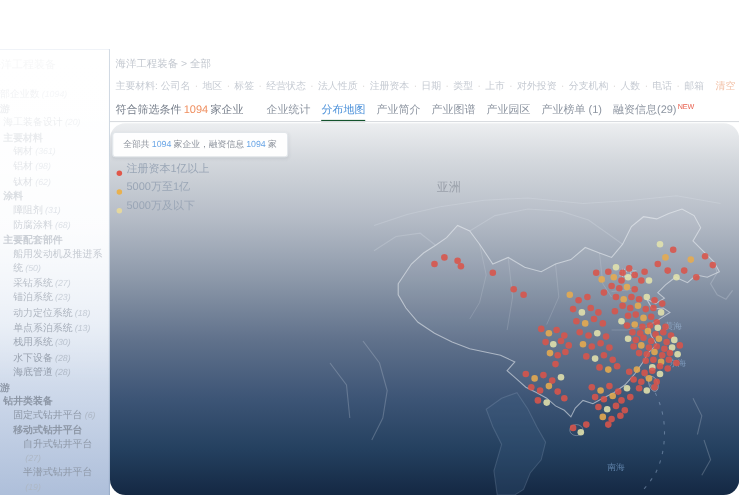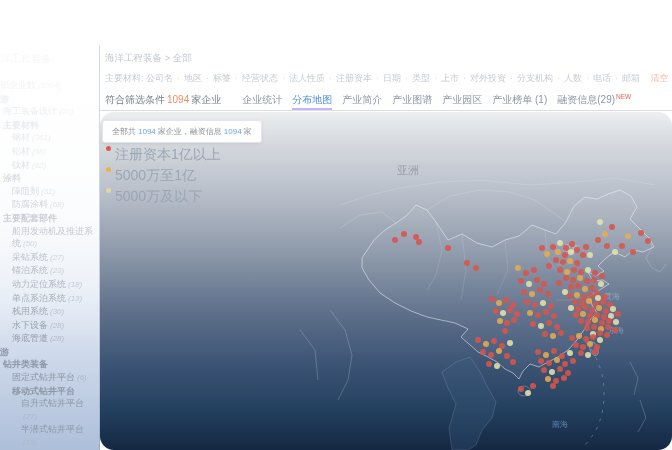--- a/index.html
+++ b/index.html
@@ -28,34 +28,34 @@
   
   .breadcrumb { position:absolute; left:105px; top:52px; font-size:9.5px; color:#c2c7cf; z-index:2; }
   .filter-row { position:absolute; left:105px; top:72px; right:4px; font-size:9px; color:#c6cbd3; white-space:nowrap; z-index:2; }
   .filter-row .f-item { cursor:pointer; }
   .filter-row .sep { color:#d4d0cd; margin:0 4px; }
   .filter-row .clear { color:#f2c0a6; margin-left:8px; cursor:pointer; }
   .tabs-row { position:absolute; left:105px; top:93px; right:0; height:18px; display:flex; align-items:flex-start; gap:21px; font-size:10px; z-index:2; white-space:nowrap; }
   .match-text { color:#767e8a; }
   .match-text b { color:#ef8e5e; font-weight:normal; margin:0 2px; }
   .tab { color:#8d95a1; cursor:pointer; padding-bottom:3px; }
-  .tab.active { color:#4a90d9; border-bottom:2px solid #c4b5fd; }
+  .tab.active { color:#4a90d9; border-bottom:2px solid #14532d; }
   .tab sup { font-size:6.5px; color:#e8604f; margin-left:1px; }
   .tabs-divider { position:absolute; left:100px; right:0; top:110px; height:1px; background:#d9dce0; z-index:2; }
 
   
   .map { position:absolute; left:100px; top:112px; width:572px; height:338px; z-index:1;
     background:linear-gradient(180deg,#eceef0 0%,#d4d8dd 10%,#b4bbc6 26%,#8c98a9 42%,#61728c 58%,#3d5576 74%,#24405f 88%,#142843 100%);border-radius:14px; }
   .map svg { position:absolute; inset:0; }
   .info-box { position:absolute; left:102px; top:120px; height:23px; line-height:21px; padding:0 9px;
     background:rgba(255,255,255,.96); border:1px solid #e2e6ea; border-radius:3px; box-shadow:0 1px 3px rgba(60,70,90,.10);
     font-size:8px; color:#8b919b; white-space:nowrap; z-index:4; }
   .info-box b { color:#69a5e6; font-weight:normal; margin:0 2px; }
   .legend { position:absolute; left:106px; top:146px; z-index:4; }
-  .legend .lg-row { display:flex; align-items:flex-start; margin-bottom:3px; font-size:14px; color:#9aa6b6; }
+  .legend .lg-row { display:flex; align-items:flex-end; margin-bottom:3px; font-size:10px; color:#9aa6b6; }
   .legend .lg-dot { width:5px; height:5px; border-radius:50%; margin-right:4px; flex:0 0 auto; }
 </style>
 </head>
 <body>
 
 <div class="page">
 
   <div class="sidebar">
     <div class="sb-title">海洋工程装备</div>
     <ul class="sb-list">

